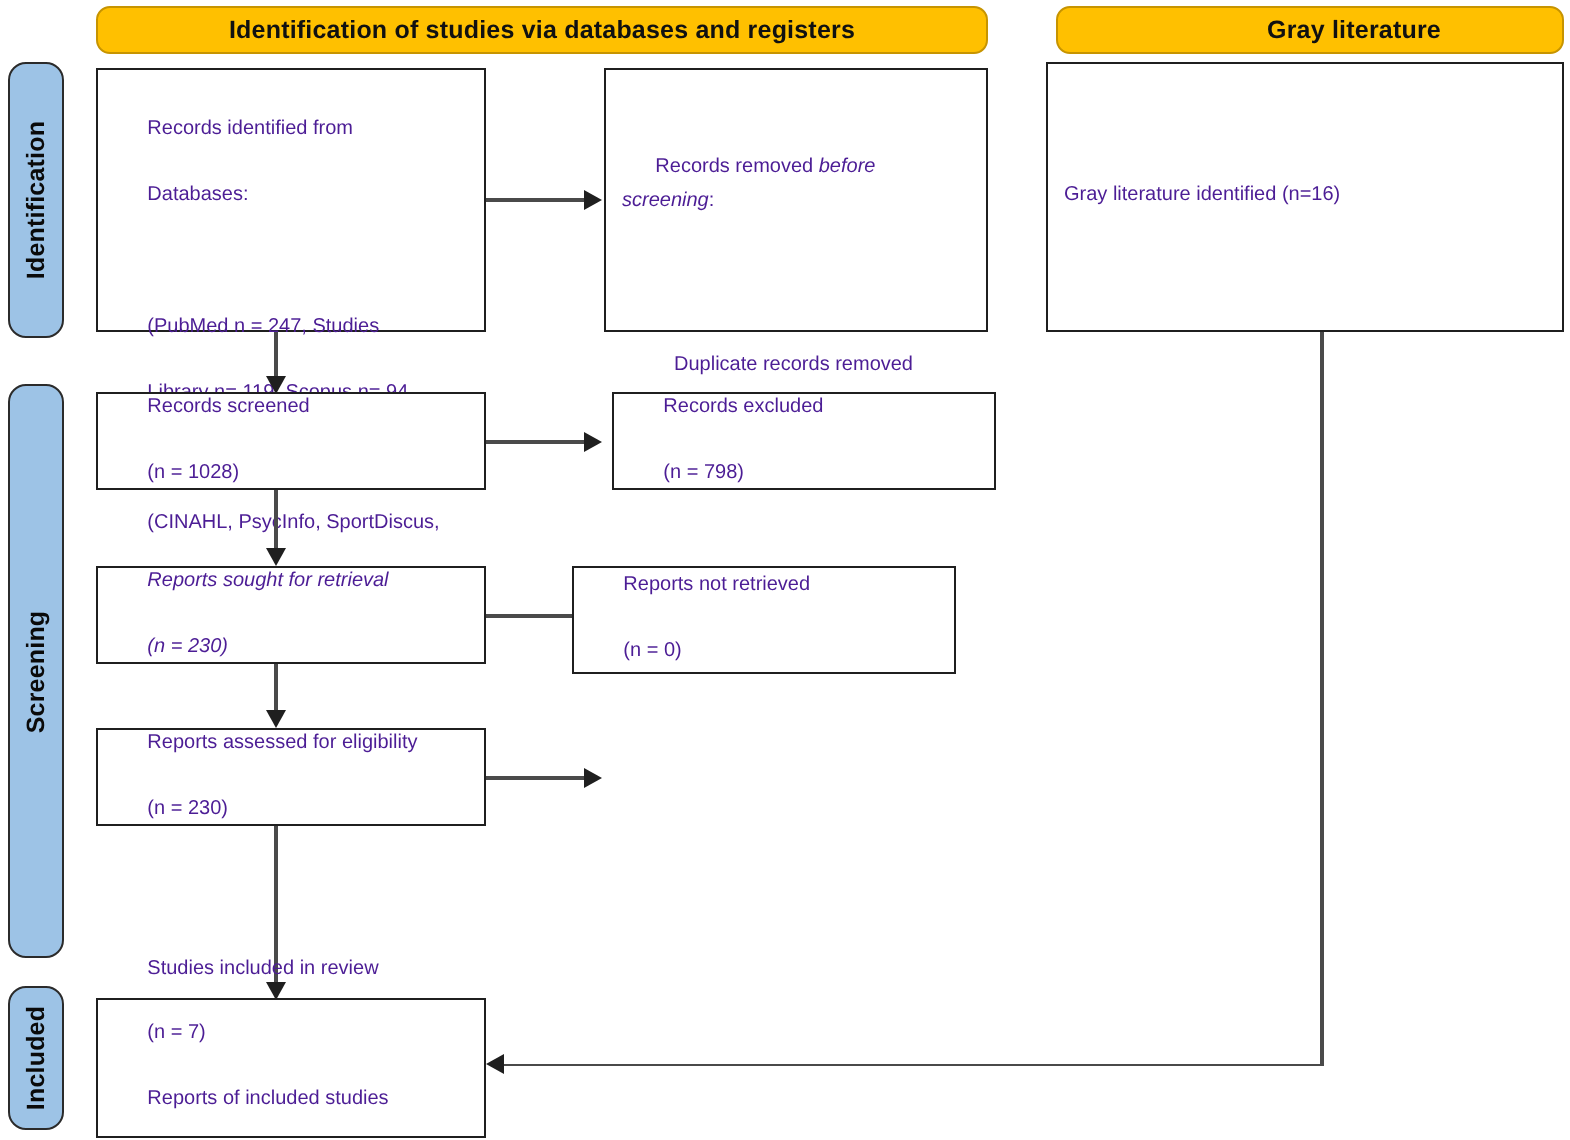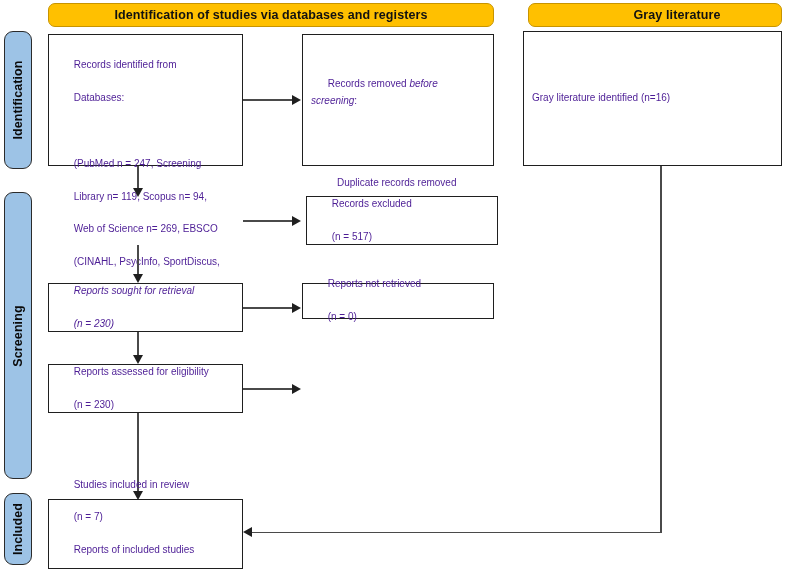--- a/index.html
+++ b/index.html
@@ -141,21 +141,21 @@
 
   <div class="phase-tab" style="left:4px; top:493px; width:28px; height:72px;">
     <span class="phase-label">Included</span>
   </div>
 
   <div class="node" style="left:48px; top:34px; width:195px; height:132px;">
     <div class="node-text pad-top">
       <span>Records identified from</span><br>
       <span>Databases:</span><br>
       <br>
-      <span>(PubMed n = 247, Screening</span><br>
+      <span>(PubMed n = 247, Studies</span><br>
       <span>Library n= 119, Scopus n= 94,</span><br>
       <span>Web of Science n= 269, EBSCO</span><br>
       <span>(CINAHL, PsycInfo, SportDiscus,</span><br>
       <span>Eric) n=549)</span>
     </div>
   </div>
 
   <div class="conn-h" style="left:243px; top:99px; width:50px;"></div>
   <div class="arrow-right" style="left:292px; top:94.5px;"></div>
 
@@ -172,45 +172,51 @@
     <div class="node-text">Gray literature identified (n=16)</div>
   </div>
 
   <div class="conn-v" style="left:660px; top:166px; height:367px;"></div>
   <div class="conn-h" style="left:252px; top:531.5px; width:409px;"></div>
   <div class="arrow-left" style="left:243px; top:527px;"></div>
 
   <div class="conn-v" style="left:137px; top:166px; height:24px;"></div>
   <div class="arrow-down" style="left:132.5px; top:188px;"></div>
 
+  <div class="node" style="left:48px; top:196px; width:195px; height:49px;">
+    <div class="node-text">
+      <span>Records screened</span><br>
+      <span>(n = 1028)</span>
+    </div>
+  </div>
 
   <div class="conn-h" style="left:243px; top:220px; width:50px;"></div>
   <div class="arrow-right" style="left:292px; top:215.5px;"></div>
 
   <div class="node" style="left:306px; top:196px; width:192px; height:49px;">
     <div class="node-text">
       <span>Records excluded</span><br>
-      <span>(n = 517)</span>
+      <span>(n = 798)</span>
     </div>
   </div>
 
   <div class="conn-v" style="left:137px; top:245px; height:31px;"></div>
   <div class="arrow-down" style="left:132.5px; top:274px;"></div>
 
   <div class="node" style="left:48px; top:283px; width:195px; height:49px;font-style:italic;">
     <div class="node-text">
       <span>Reports sought for retrieval</span><br>
       <span>(n = 230)</span>
     </div>
   </div>
 
   <div class="conn-h" style="left:243px; top:307px; width:50px;"></div>
   <div class="arrow-right" style="left:292px; top:302.5px;"></div>
 
-  <div class="node" style="left:302px; top:283px; width:192px; height:36px;">
+  <div class="node" style="left:286px; top:283px; width:192px; height:54px;">
     <div class="node-text">
       <span>Reports not retrieved</span><br>
       <span>(n = 0)</span>
     </div>
   </div>
 
   <div class="conn-v" style="left:137px; top:332px; height:25px;"></div>
   <div class="arrow-down" style="left:132.5px; top:355px;"></div>
 
   <div class="node" style="left:48px; top:364px; width:195px; height:49px;">

